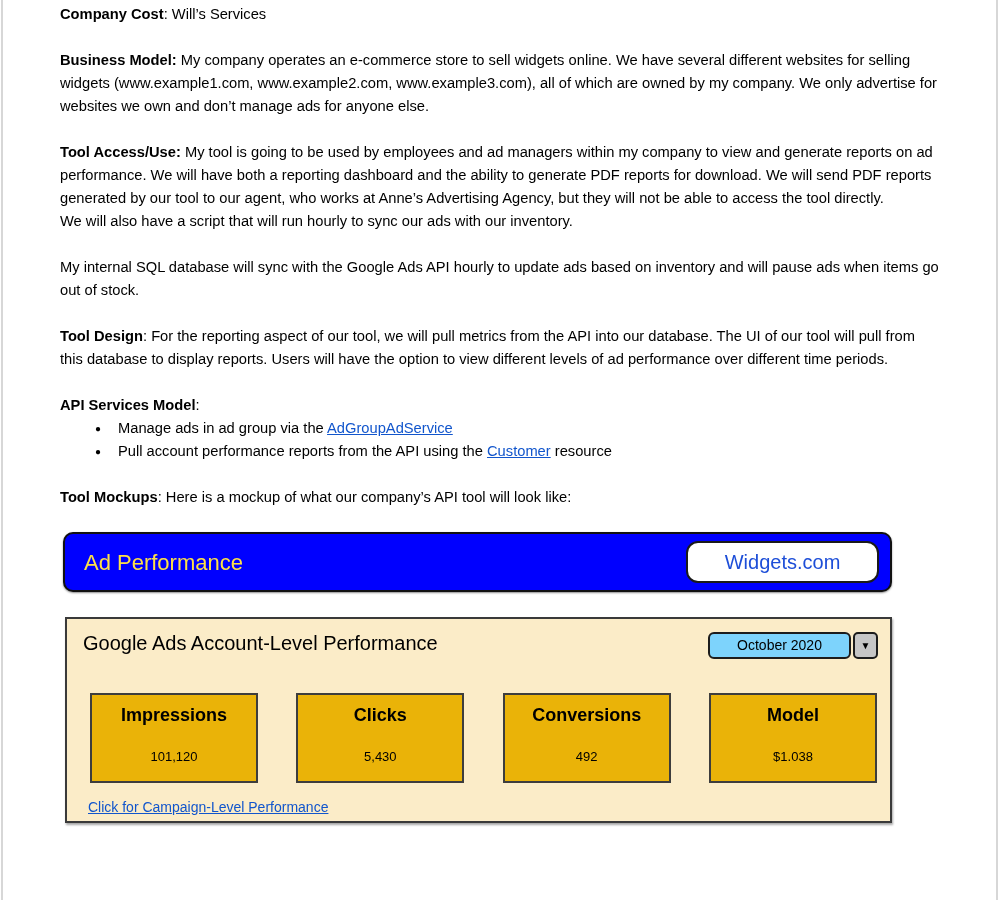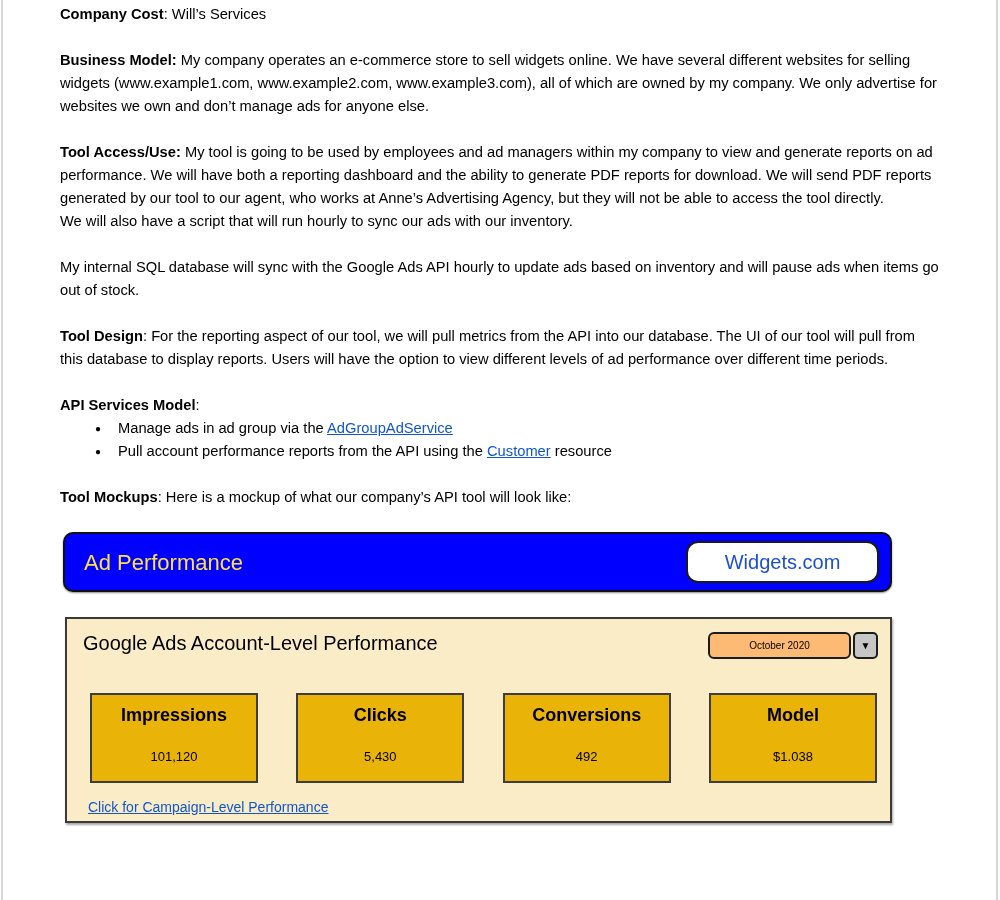--- a/index.html
+++ b/index.html
@@ -42,22 +42,22 @@
 
   
   .panel {
     position: relative; margin: 25px 0 0 5px; width: 827px; height: 206px;
     background: #fbecc8; border: 2px solid #3a3a3a;
     box-shadow: 1px 2px 2px rgba(0,0,0,.35);
   }
   .panel-title { font-size: 20px; margin: 13px 0 0 16px; }
   .dropdown { position: absolute; top: 13px; right: 12px; display: flex; gap: 2px; align-items: stretch; }
   .dropdown-value {
-    width: 143px; height: 27px; background: #fdba74; border: 2px solid #1c1c1c; border-radius: 6px;
-    display: flex; align-items: center; justify-content: center; font-size: 10px; cursor: pointer;
+    width: 143px; height: 27px; background: #7dd3fc; border: 2px solid #1c1c1c; border-radius: 6px;
+    display: flex; align-items: center; justify-content: center; font-size: 14px; cursor: pointer;
   }
   .dropdown-arrow {
     width: 25px; height: 27px; background: #c6c6c6; border: 2px solid #1c1c1c; border-radius: 5px;
     display: flex; align-items: center; justify-content: center; font-size: 10px; cursor: pointer;
   }
   .metrics-row { display: flex; justify-content: space-between; margin-top: 38px; padding: 0 13px 0 23px; }
   .metric-card {
     width: 168px; height: 90px; background: #eab308; border: 2px solid #3d3d3d;
     display: flex; flex-direction: column; align-items: center;
   }

